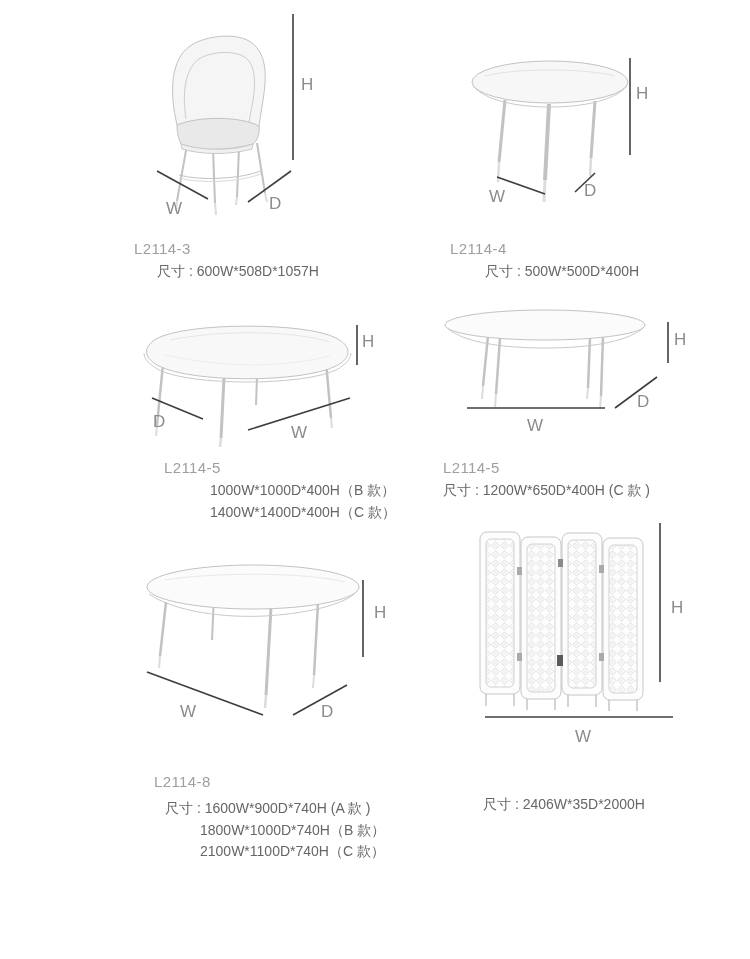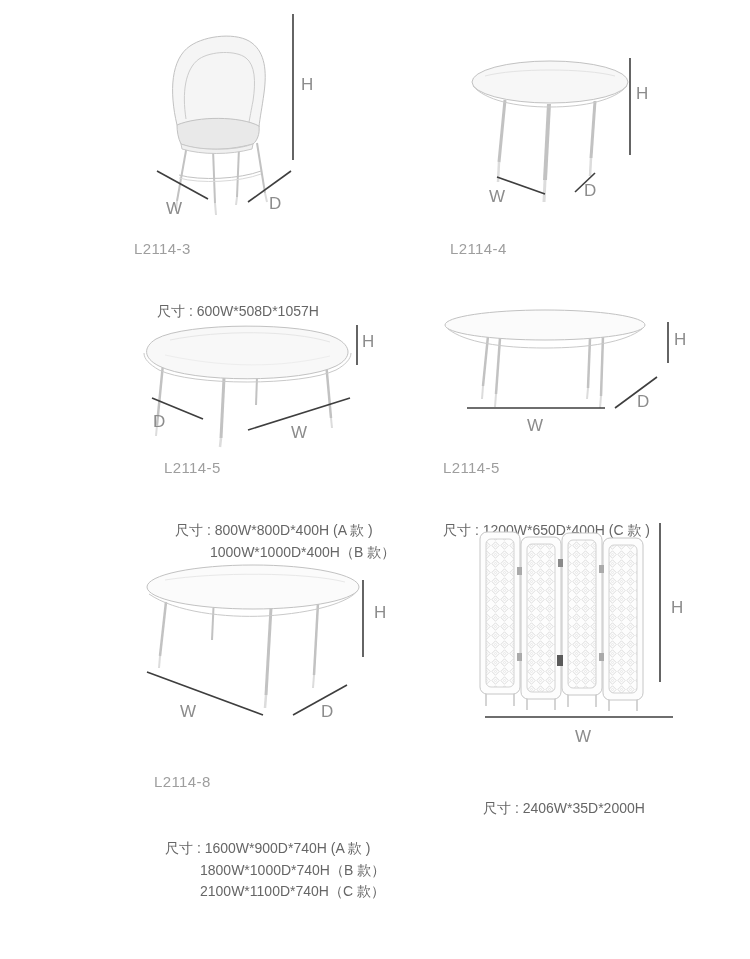--- a/index.html
+++ b/index.html
@@ -14,21 +14,20 @@
     position:absolute; font-size:17px; color:#8c8c8c; line-height:1;
     font-weight:400;
   }
   .model {
     position:absolute; width:200px; text-align:left;
     font-size:15px; color:#9e9e9e; letter-spacing:0.4px; line-height:1.2;
   }
   .size-block {
     position:absolute; font-size:14px; color:#666666; line-height:21.5px;
     white-space:nowrap;
-    margin-top:40px;
   }
   .size-line.cont { margin-left:35px; }
 </style>
 </head>
 <body>
 
 <div class="canvas">
 
   <svg class="sketch" style="left:140px;top:5px" width="200" height="212" viewBox="0 0 200 212">
     <g stroke="#c2c2c2" stroke-width="2" fill="none">
@@ -76,20 +75,23 @@
     <g stroke="#3e3e3e" stroke-width="1.6">
       <line x1="175" y1="18" x2="175" y2="115"></line>
       <line x1="42" y1="137" x2="90" y2="154"></line>
       <line x1="120" y1="152" x2="140" y2="133"></line>
     </g>
   </svg>
   <span class="dim-label" style="left:636px;top:85px">H</span>
   <span class="dim-label" style="left:489px;top:188px">W</span>
   <span class="dim-label" style="left:584px;top:182px">D</span>
   <div class="model" style="left:450px;top:240px">L2114-4</div>
+  <div class="size-block" style="left:485px;top:261px">
+    <div class="size-line">尺寸 : 500W*500D*400H</div>
+  </div>
 
   <svg class="sketch" style="left:130px;top:300px" width="245" height="148" viewBox="0 0 245 148">
     <g stroke="#c2c2c2" fill="none">
       <path d="M33,64 L27,125" stroke-width="2.5"></path>
         <path d="M27,125 L26,136" stroke="#dcdcdc" stroke-width="2"></path>
       <path d="M94,78 L91,138" stroke-width="3"></path>
         <path d="M91,138 L90,147" stroke="#dcdcdc" stroke-width="2.5"></path>
       <path d="M127,77 L126,105" stroke-width="2"></path>
       <path d="M196,62 L201,118" stroke-width="2.5"></path>
         <path d="M201,118 L202,128" stroke="#dcdcdc" stroke-width="2"></path>
@@ -102,22 +104,22 @@
       <line x1="227" y1="25" x2="227" y2="65"></line>
       <line x1="22" y1="98" x2="73" y2="119"></line>
       <line x1="118" y1="130" x2="220" y2="98"></line>
     </g>
   </svg>
   <span class="dim-label" style="left:362px;top:333px">H</span>
   <span class="dim-label" style="left:153px;top:413px">D</span>
   <span class="dim-label" style="left:291px;top:424px">W</span>
   <div class="model" style="left:164px;top:459px">L2114-5</div>
   <div class="size-block" style="left:175px;top:480px">
-    <div class="size-line">尺寸 : 800W*800D*400H (A 款 )</div>
     <div class="size-line cont">1000W*1000D*400H（B 款）</div>
+    <div class="size-line cont">1400W*1400D*400H（C 款）</div>
   </div>
 
   <svg class="sketch" style="left:440px;top:300px" width="250" height="142" viewBox="0 0 250 142">
     <g stroke="#c2c2c2" fill="none">
       <path d="M48,36 L43,86" stroke-width="2.5"></path>
         <path d="M43,86 L42,99" stroke="#dcdcdc" stroke-width="2"></path>
       <path d="M60,38 L56,94" stroke-width="2.5"></path>
         <path d="M56,94 L55,107" stroke="#dcdcdc" stroke-width="2"></path>
       <path d="M150,38 L148,88" stroke-width="2.5"></path>
         <path d="M148,88 L147,99" stroke="#dcdcdc" stroke-width="2"></path>
@@ -204,17 +206,17 @@
       <rect x="144" y="60" width="5" height="8" fill="#aaaaaa"></rect>
       <rect x="144" y="148" width="5" height="8" fill="#aaaaaa"></rect>
     </g>
     <g stroke="#3e3e3e" stroke-width="1.6">
       <line x1="205" y1="18" x2="205" y2="177"></line>
       <line x1="30" y1="212" x2="218" y2="212"></line>
     </g>
   </svg>
   <span class="dim-label" style="left:671px;top:599px">H</span>
   <span class="dim-label" style="left:575px;top:728px">W</span>
-  <div class="size-block" style="left:483px;top:758px">
+  <div class="size-block" style="left:483px;top:794px">
     <div class="size-line">尺寸 : 2406W*35D*2000H</div>
   </div>
 
 </div>
 
 </body></html>

